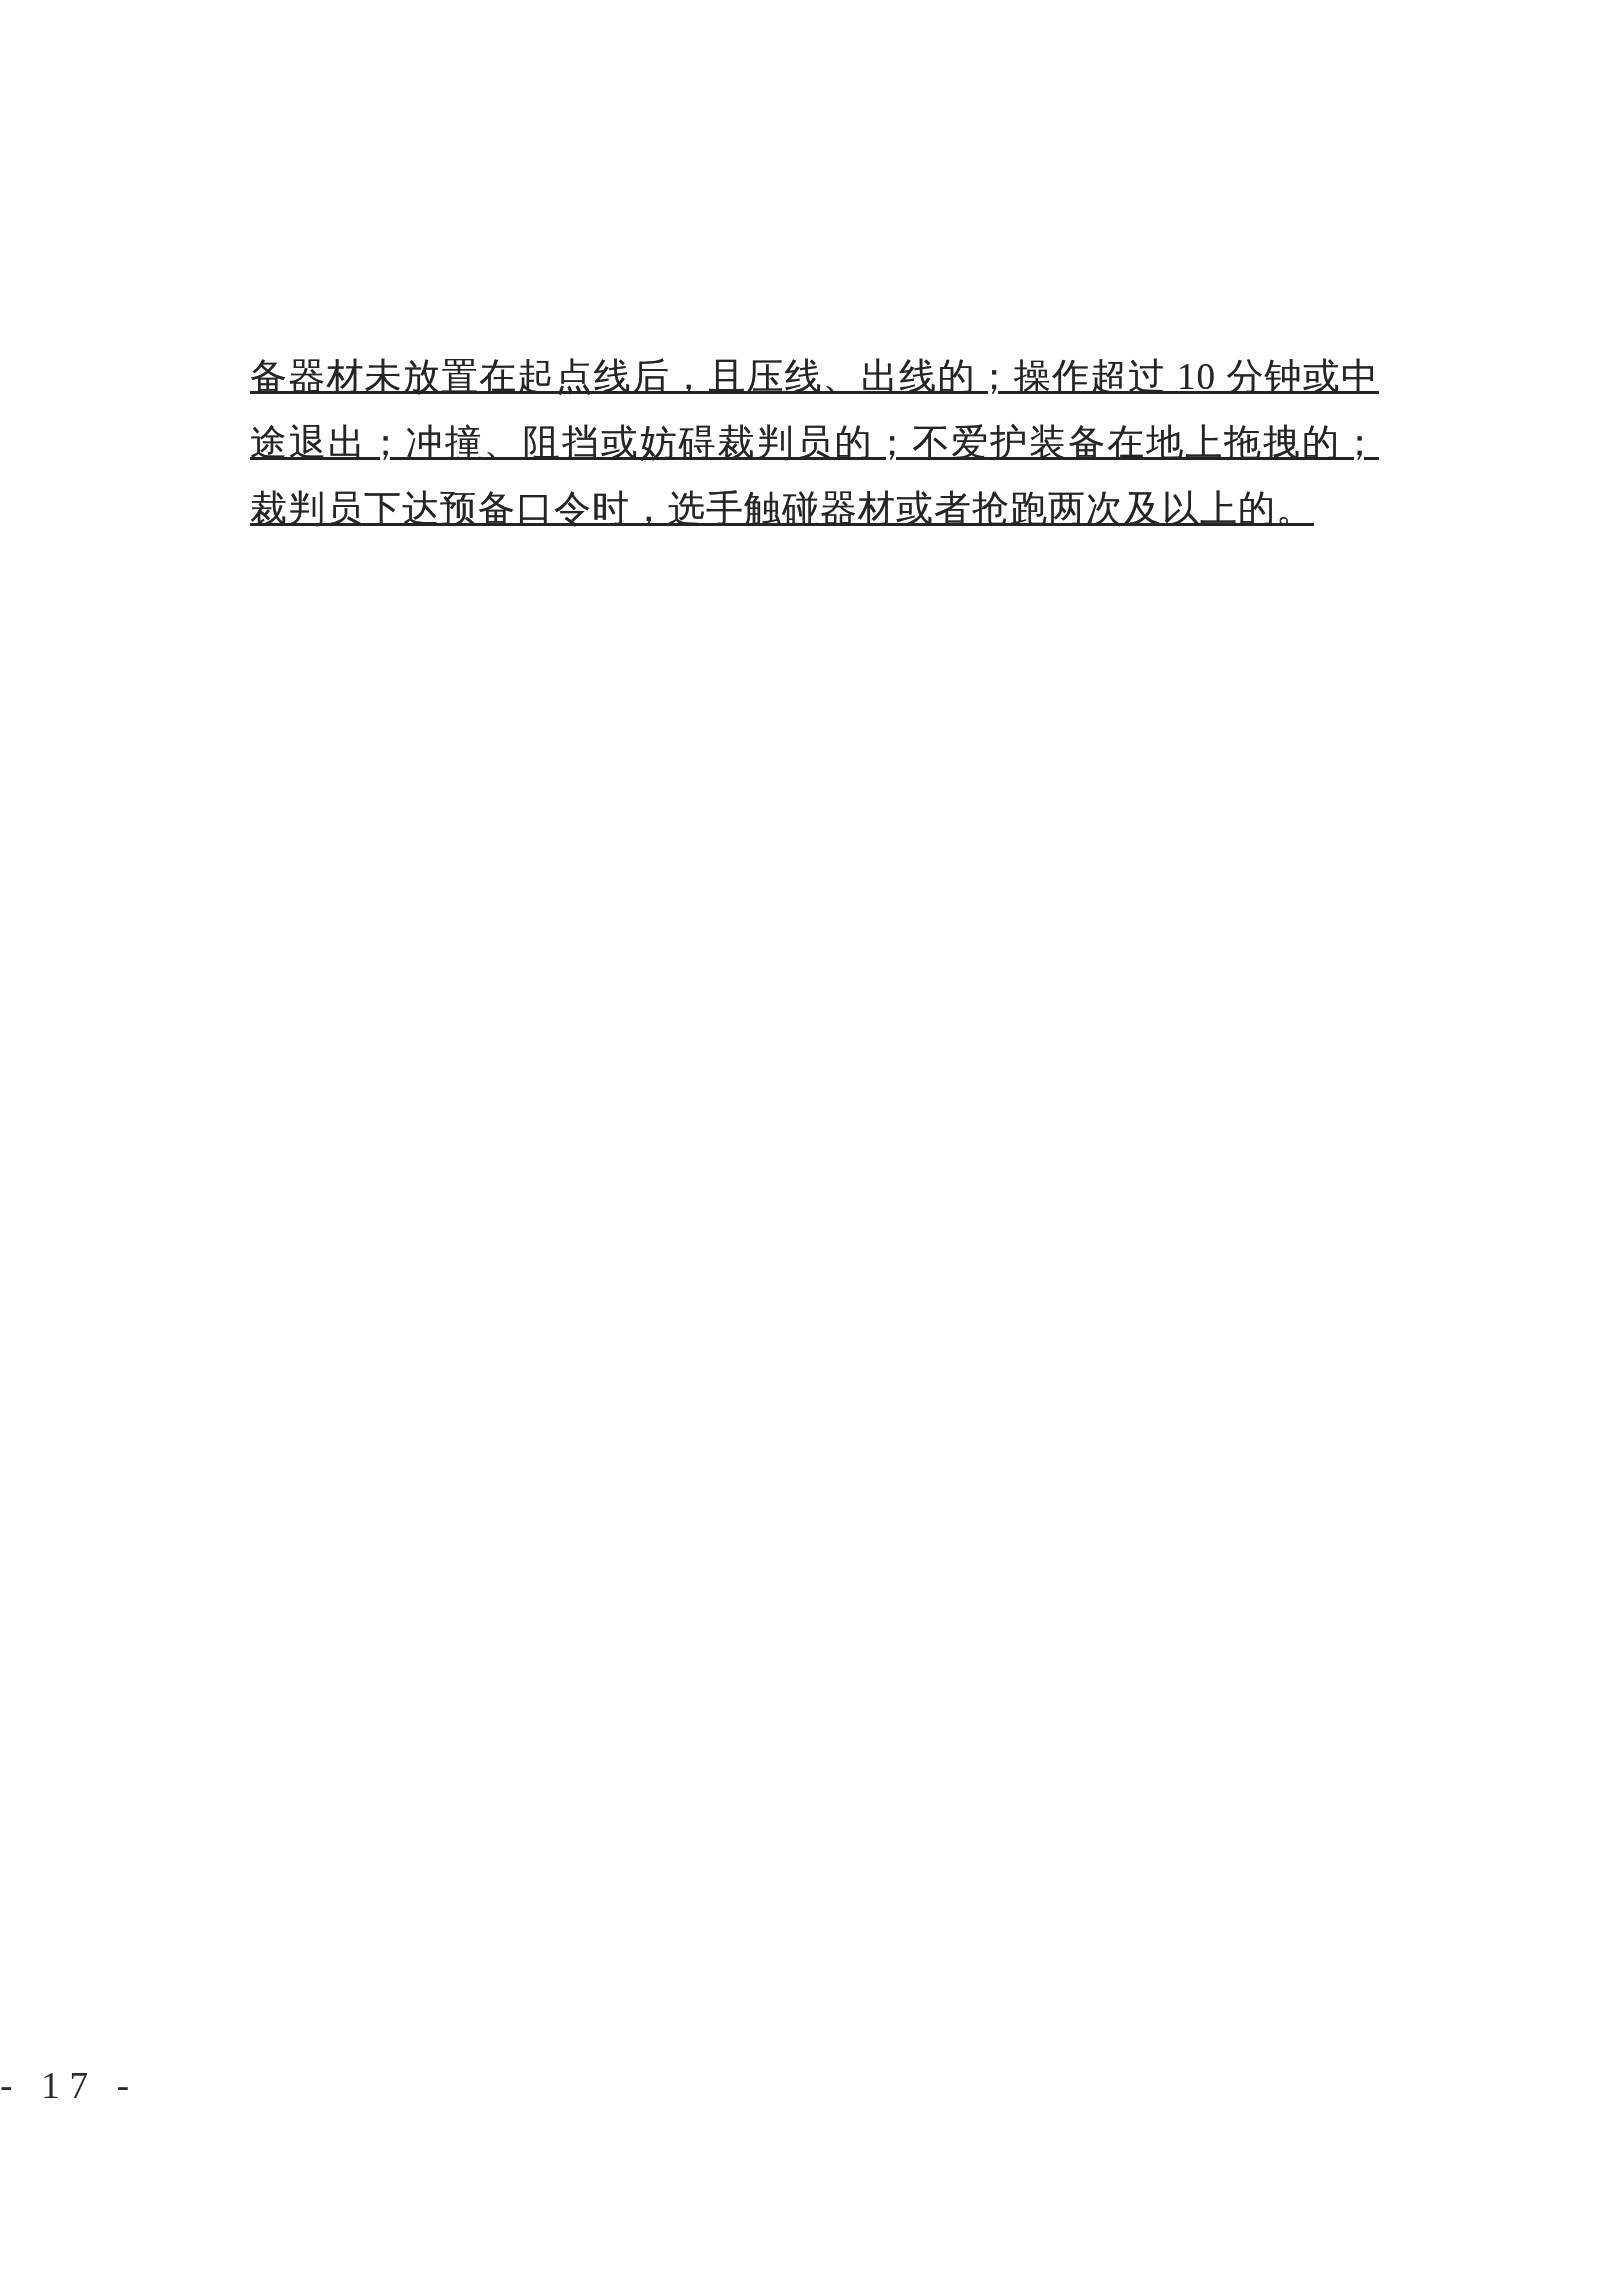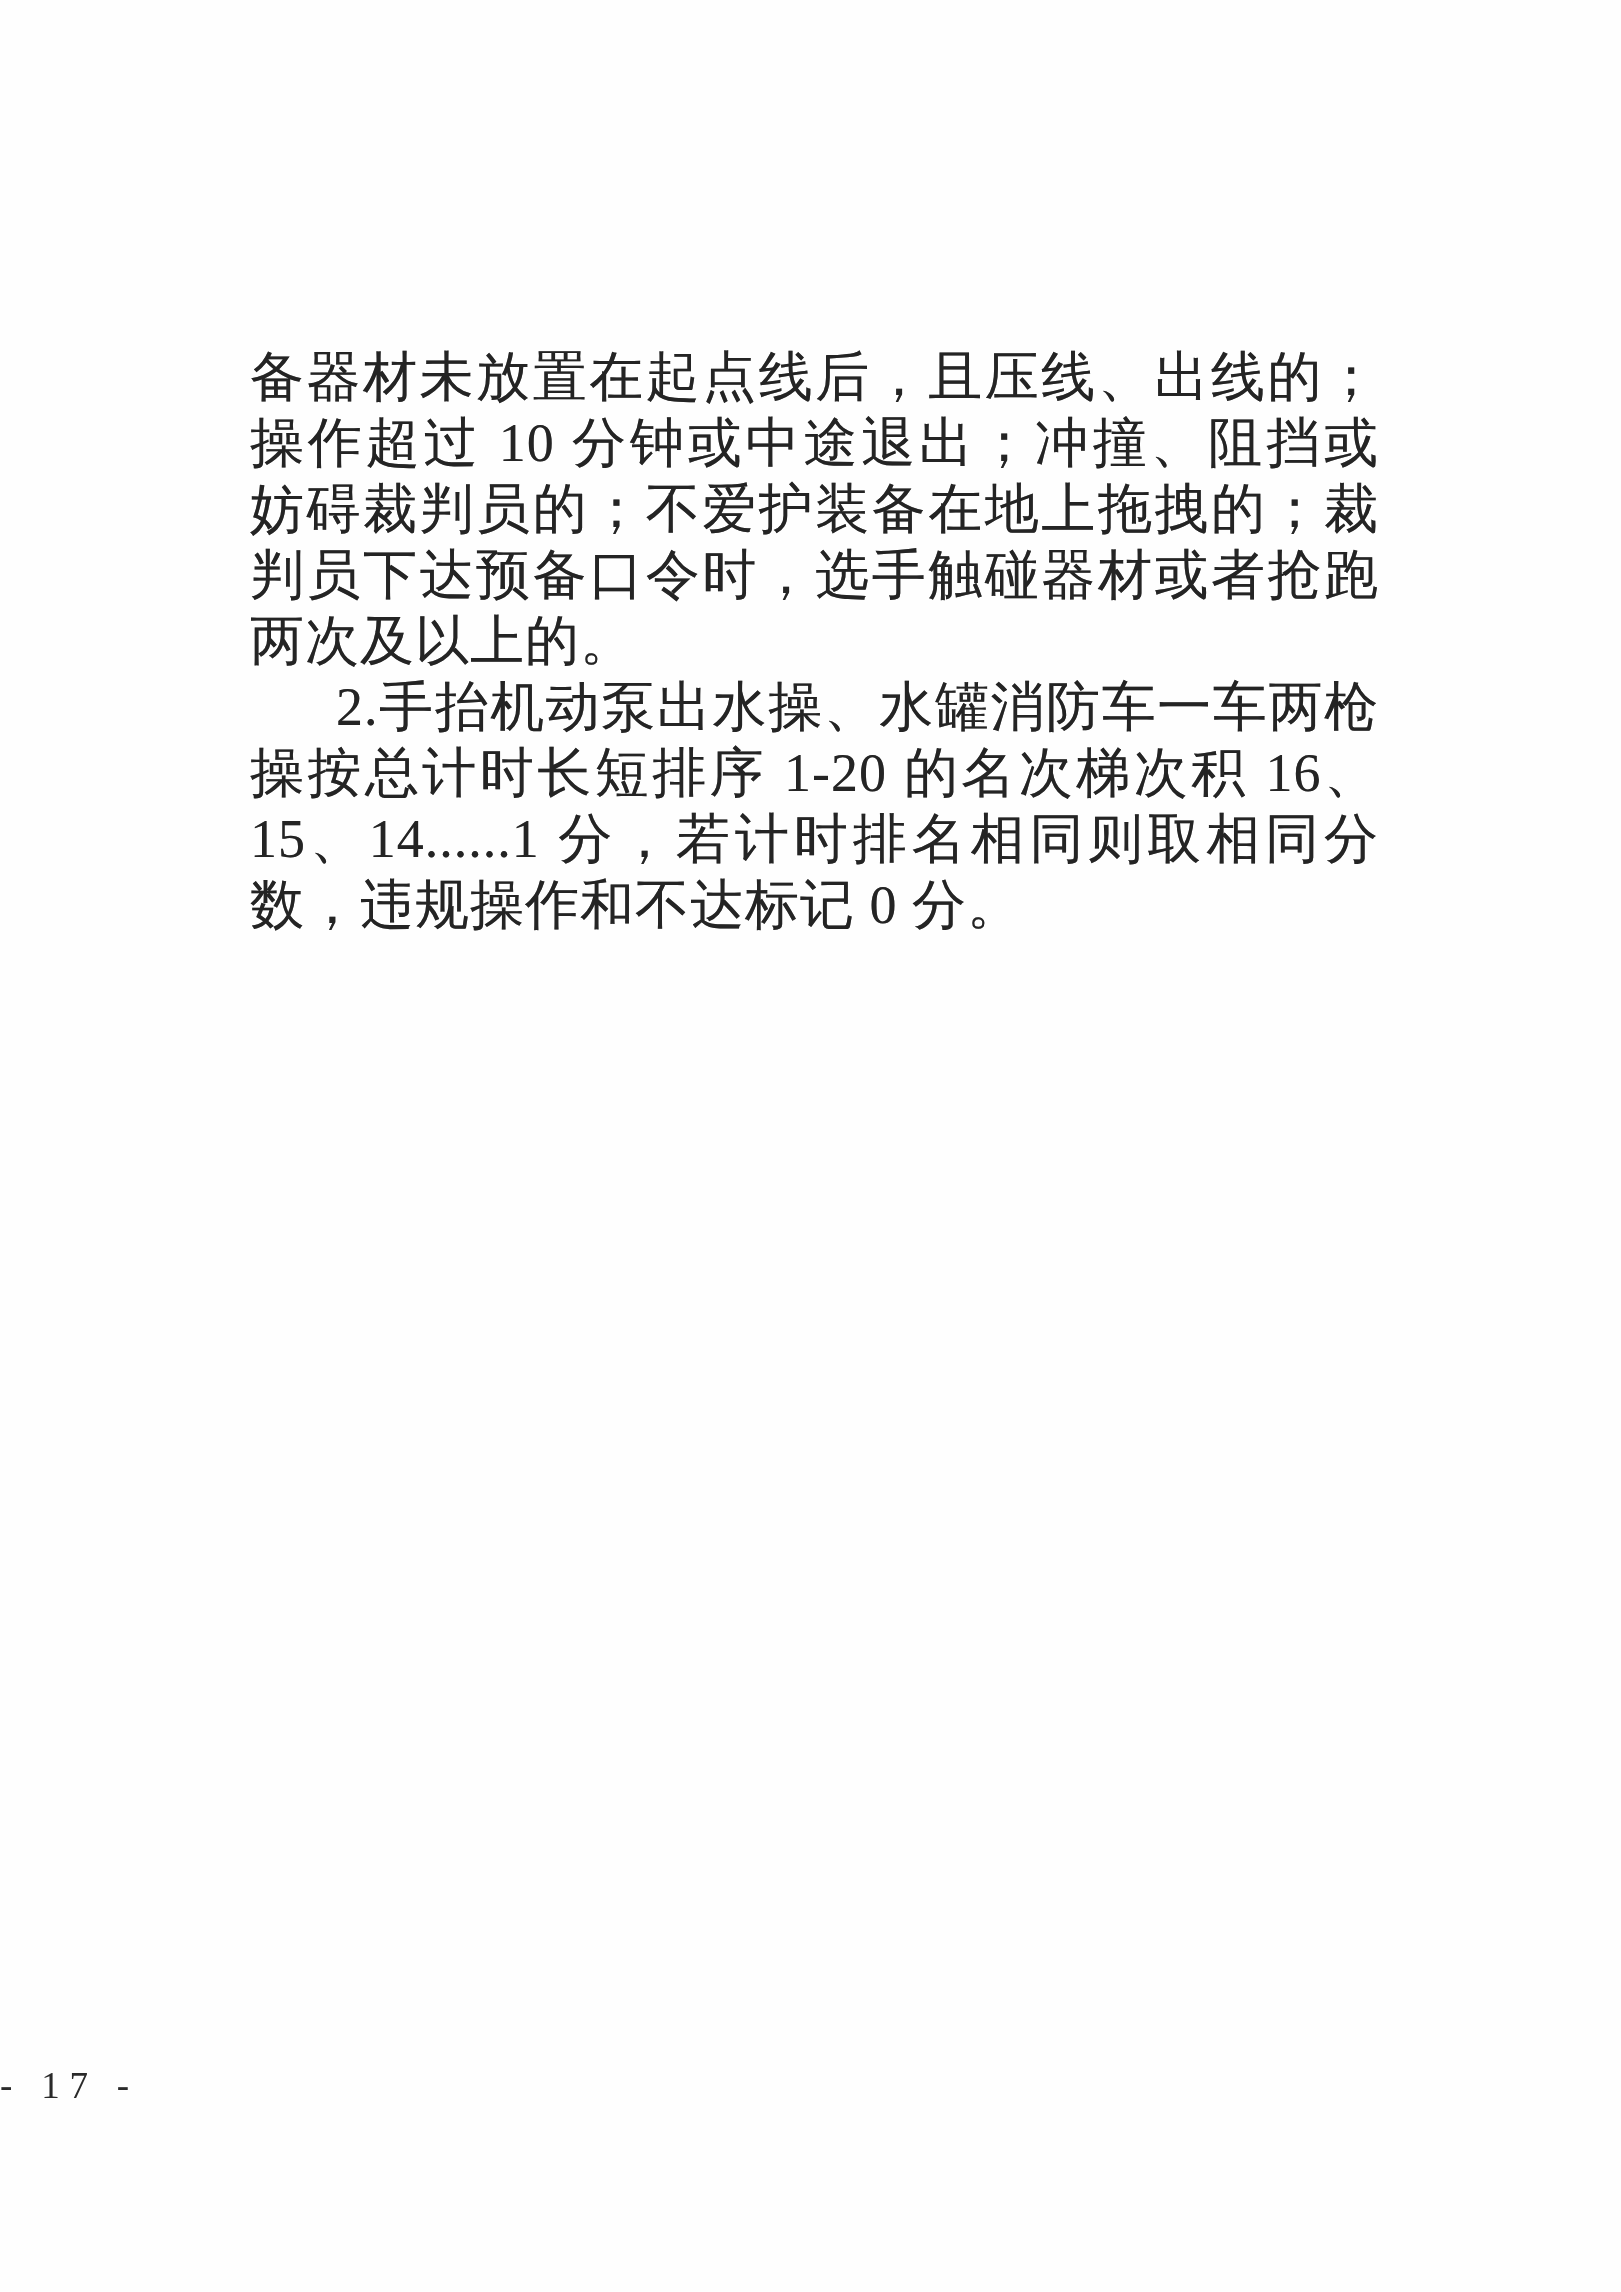--- a/index.html
+++ b/index.html
@@ -17,25 +17,26 @@
     background: #fefefe;
     color: #1f1f1f;
     overflow: hidden;
   }
 
   .content {
     position: absolute;
     left: 250px;
     top: 344px;
     width: 1129px;
-    font-size: 54px;
+    font-size: 37px;
     line-height: 66px;
     text-align: justify;
     letter-spacing: 1px;
     color: #242424;
+    text-decoration: underline;
   }
 
   .para {
     margin: 0;
     
     text-shadow: 0 0 0.6px rgba(40,40,40,0.55);
   }
 
   .para.indent {
     text-indent: 86px;
@@ -52,19 +53,18 @@
     color: #2a2a2a;
   }
 </style>
 </head>
 <body>
 
 <div class="page">
 
   <div class="content">
     <p class="para">备器材未放置在起点线后，且压线、出线的；操作超过 10 分钟或中途退出；冲撞、阻挡或妨碍裁判员的；不爱护装备在地上拖拽的；裁判员下达预备口令时，选手触碰器材或者抢跑两次及以上的。</p>
-    <p class="para indent">2.手抬机动泵出水操、水罐消防车一车两枪操按总计时长短排序 1-20 的名次梯次积 16、15、14......1 分，若计时排名相同则取相同分数，违规操作和不达标记 0 分。</p>
   </div>
 
   <div class="footer">- 17 -</div>
 
 </div>
 
 
 </body></html>

